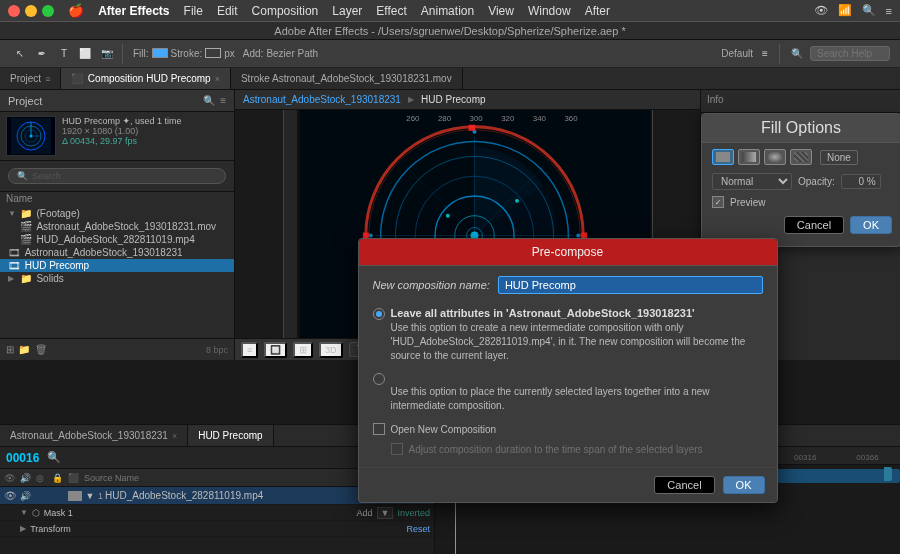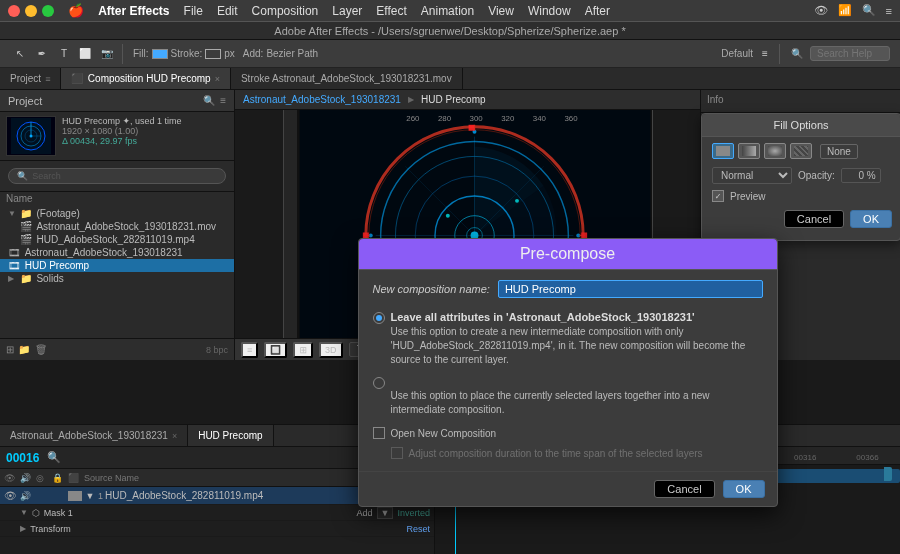--- a/index.html
+++ b/index.html
@@ -71,21 +71,21 @@
       background: transparent;
       border: none;
       color: #ccc;
       cursor: pointer;
       font-size: 10px;
       display: flex; align-items: center; justify-content: center;
       border-radius: 2px;
     }
     .tb-label { font-size: 10px; color: #aaa; }
     .fill-stroke {
-      display: flex; align-items: center; gap: 3px; font-size: 10px; color: #bbb;
+      display: flex; gap: 3px; font-size: 10px; color: #bbb;
       padding: 0 6px;
     }
     .fill-swatch { width: 16px; height: 10px; background: #4af; border: 1px solid #888; }
     .stroke-swatch { width: 16px; height: 10px; background: transparent; border: 1px solid #aaa; }
     .search-box {
       background: #555;
       border: 1px solid #666;
       border-radius: 3px;
       padding: 1px 6px;
       color: #ccc;
@@ -265,21 +265,21 @@
       background: #3c3c3c;
       border: 1px solid #555;
       border-radius: 4px;
       box-shadow: 0 4px 12px rgba(0,0,0,0.5);
       pointer-events: all;
       padding-bottom: 8px;
     }
     .dialog-title-bar {
       background: #4a4a4a;
       padding: 5px 10px;
-      font-size: 11px;
+      font-size: 16px;
       font-weight: 500;
       color: #ddd;
       border-bottom: 1px solid #555;
       border-radius: 4px 4px 0 0;
       text-align: center;
     }
     .fill-swatches-row {
       display: flex;
       align-items: center;
       padding: 6px 10px;
@@ -363,23 +363,23 @@
       transform: translateX(-50%);
       width: 420px;
       background: #3c3c3c;
       border: 1px solid #555;
       border-radius: 4px;
       box-shadow: 0 8px 24px rgba(0,0,0,0.7);
       pointer-events: all;
       z-index: 200;
     }
     .precompose-title {
-      background: #8b5cf6;
+      background: #b91c1c;
       padding: 6px 12px;
-      font-size: 16px;
+      font-size: 12px;
       font-weight: 500;
       color: #eee;
       border-bottom: 1px solid #555;
       border-radius: 4px 4px 0 0;
       text-align: center;
     }
     .precompose-body { padding: 10px 14px; }
     .name-row {
       display: flex;
       align-items: center;

